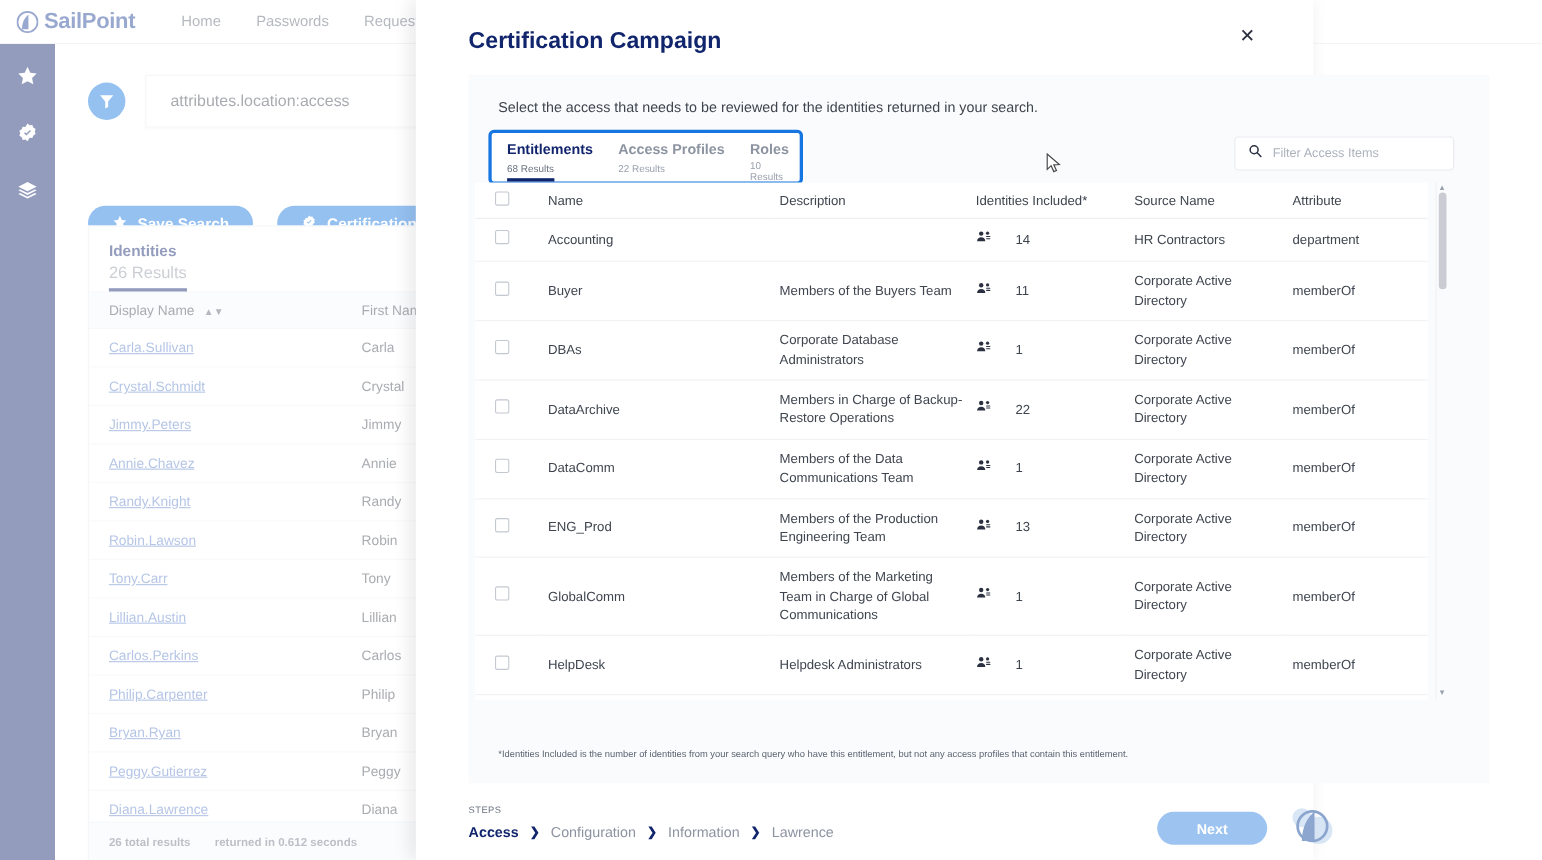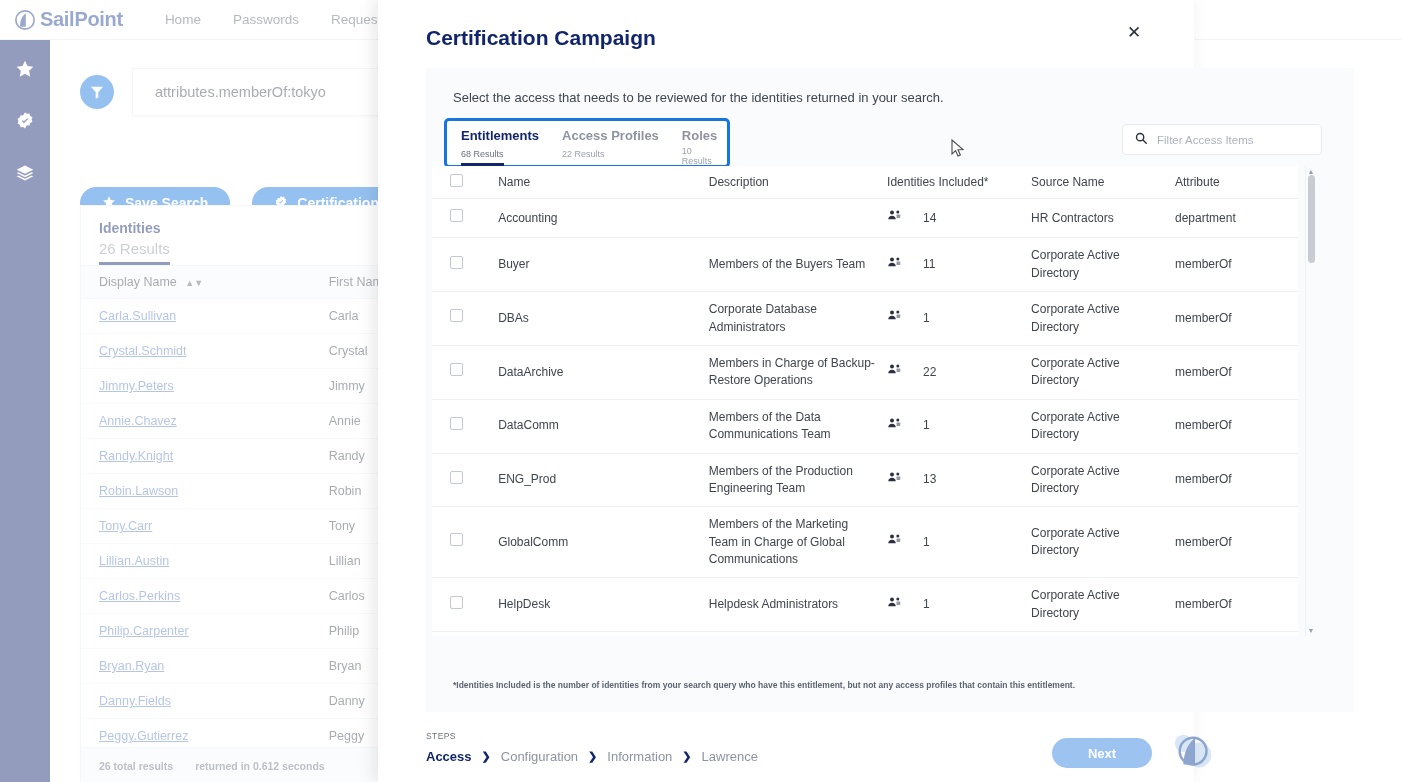--- a/index.html
+++ b/index.html
@@ -146,21 +146,21 @@
   .vscroll {
     position: absolute; top: 98px; right: 38px; width: 11px; height: 470px;
     background: #fafbfc; border-left: 1px solid #f0f1f4;
     display: flex; flex-direction: column; align-items: center; justify-content: space-between;
   }
   .vthumb { position: absolute; top: 9px; width: 7px; height: 88px; background: #c9ccd2; border-radius: 4px; }
   .varrow { font-size: 7px; color: #9aa1ae; line-height: 1; padding: 2px 0; }
 
   .footnote {
     position: absolute; bottom: 18px; left: 27px; width: 820px;
-    font-size: 8.5px; color: #5b6472; line-height: 1.85; font-weight: bold;
+    font-size: 8.5px; color: #5b6472; line-height: 1.85;
   }
   .footnote a { color: #5b7fc7; text-decoration: none; }
 
   .steps-label { position: absolute; bottom: 41px; left: 48px; font-size: 8.5px; color: #6b7280; letter-spacing: .4px; }
   .steps {
     position: absolute; bottom: 18px; left: 48px; display: flex; align-items: center; gap: 10px;
     font-size: 13px; color: #8d94a1;
   }
   .step.active { color: #11256d; font-weight: bold; }
   .chev { font-size: 11px; color: #11256d; font-weight: bold; }
@@ -220,21 +220,21 @@
 
 <div class="content">
 
   <div class="searchrow">
     <span class="filter-fab">
       <svg viewBox="0 0 24 24" width="16" height="16" fill="#fff">
             <path d="M3 4h18l-7 8.5V20l-4 2v-9.5z"></path>
           </svg>
     </span>
     <div class="searchbox">
-      <span>attributes.memberOf:tokyo</span>
+      <span>attributes.location:access</span>
     </div>
   </div>
 
   <div class="btnrow">
     <div class="pillbtn">
       <span>
         <svg viewBox="0 0 24 24" width="14" height="14" fill="#fff">
               <path d="M12 2l3 6.5 7 .9-5 4.8 1.3 7-6.3-3.4-6.3 3.4L7 14.2 2 9.4l7-.9z"></path>
             </svg>
       </span>
@@ -306,24 +306,20 @@
               <td><a class="idlink" href="#">Carlos.Perkins</a></td>
               <td>Carlos</td>
             </tr>
             <tr>
               <td><a class="idlink" href="#">Philip.Carpenter</a></td>
               <td>Philip</td>
             </tr>
             <tr>
               <td><a class="idlink" href="#">Bryan.Ryan</a></td>
               <td>Bryan</td>
-            </tr>
-            <tr>
-              <td><a class="idlink" href="#">Danny.Fields</a></td>
-              <td>Danny</td>
             </tr>
             <tr>
               <td><a class="idlink" href="#">Peggy.Gutierrez</a></td>
               <td>Peggy</td>
             </tr>
             <tr>
               <td><a class="idlink" href="#">Diana.Lawrence</a></td>
               <td>Diana</td>
             </tr>
           </tbody>

